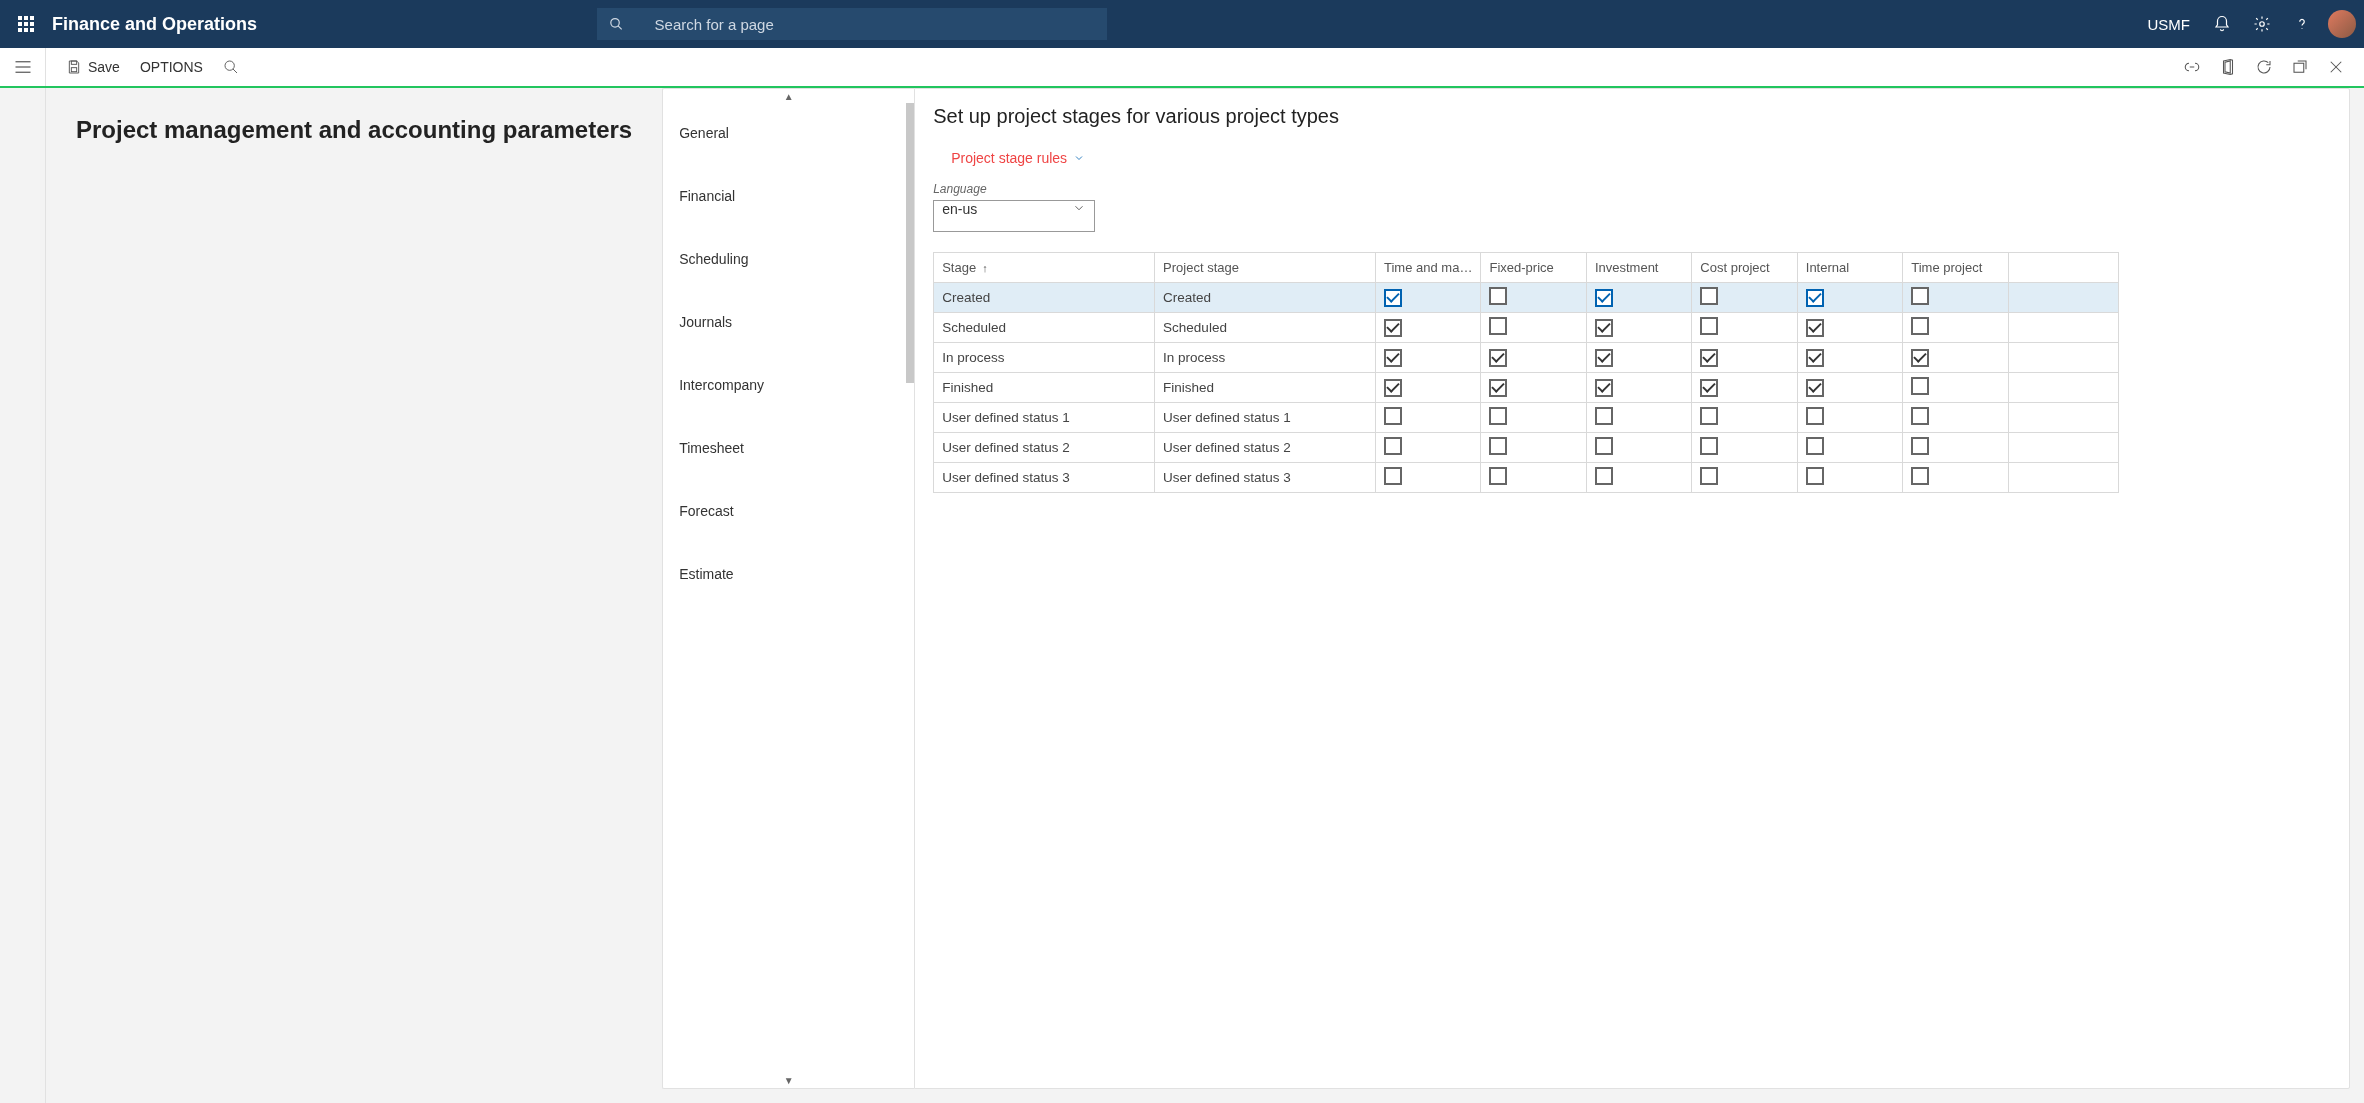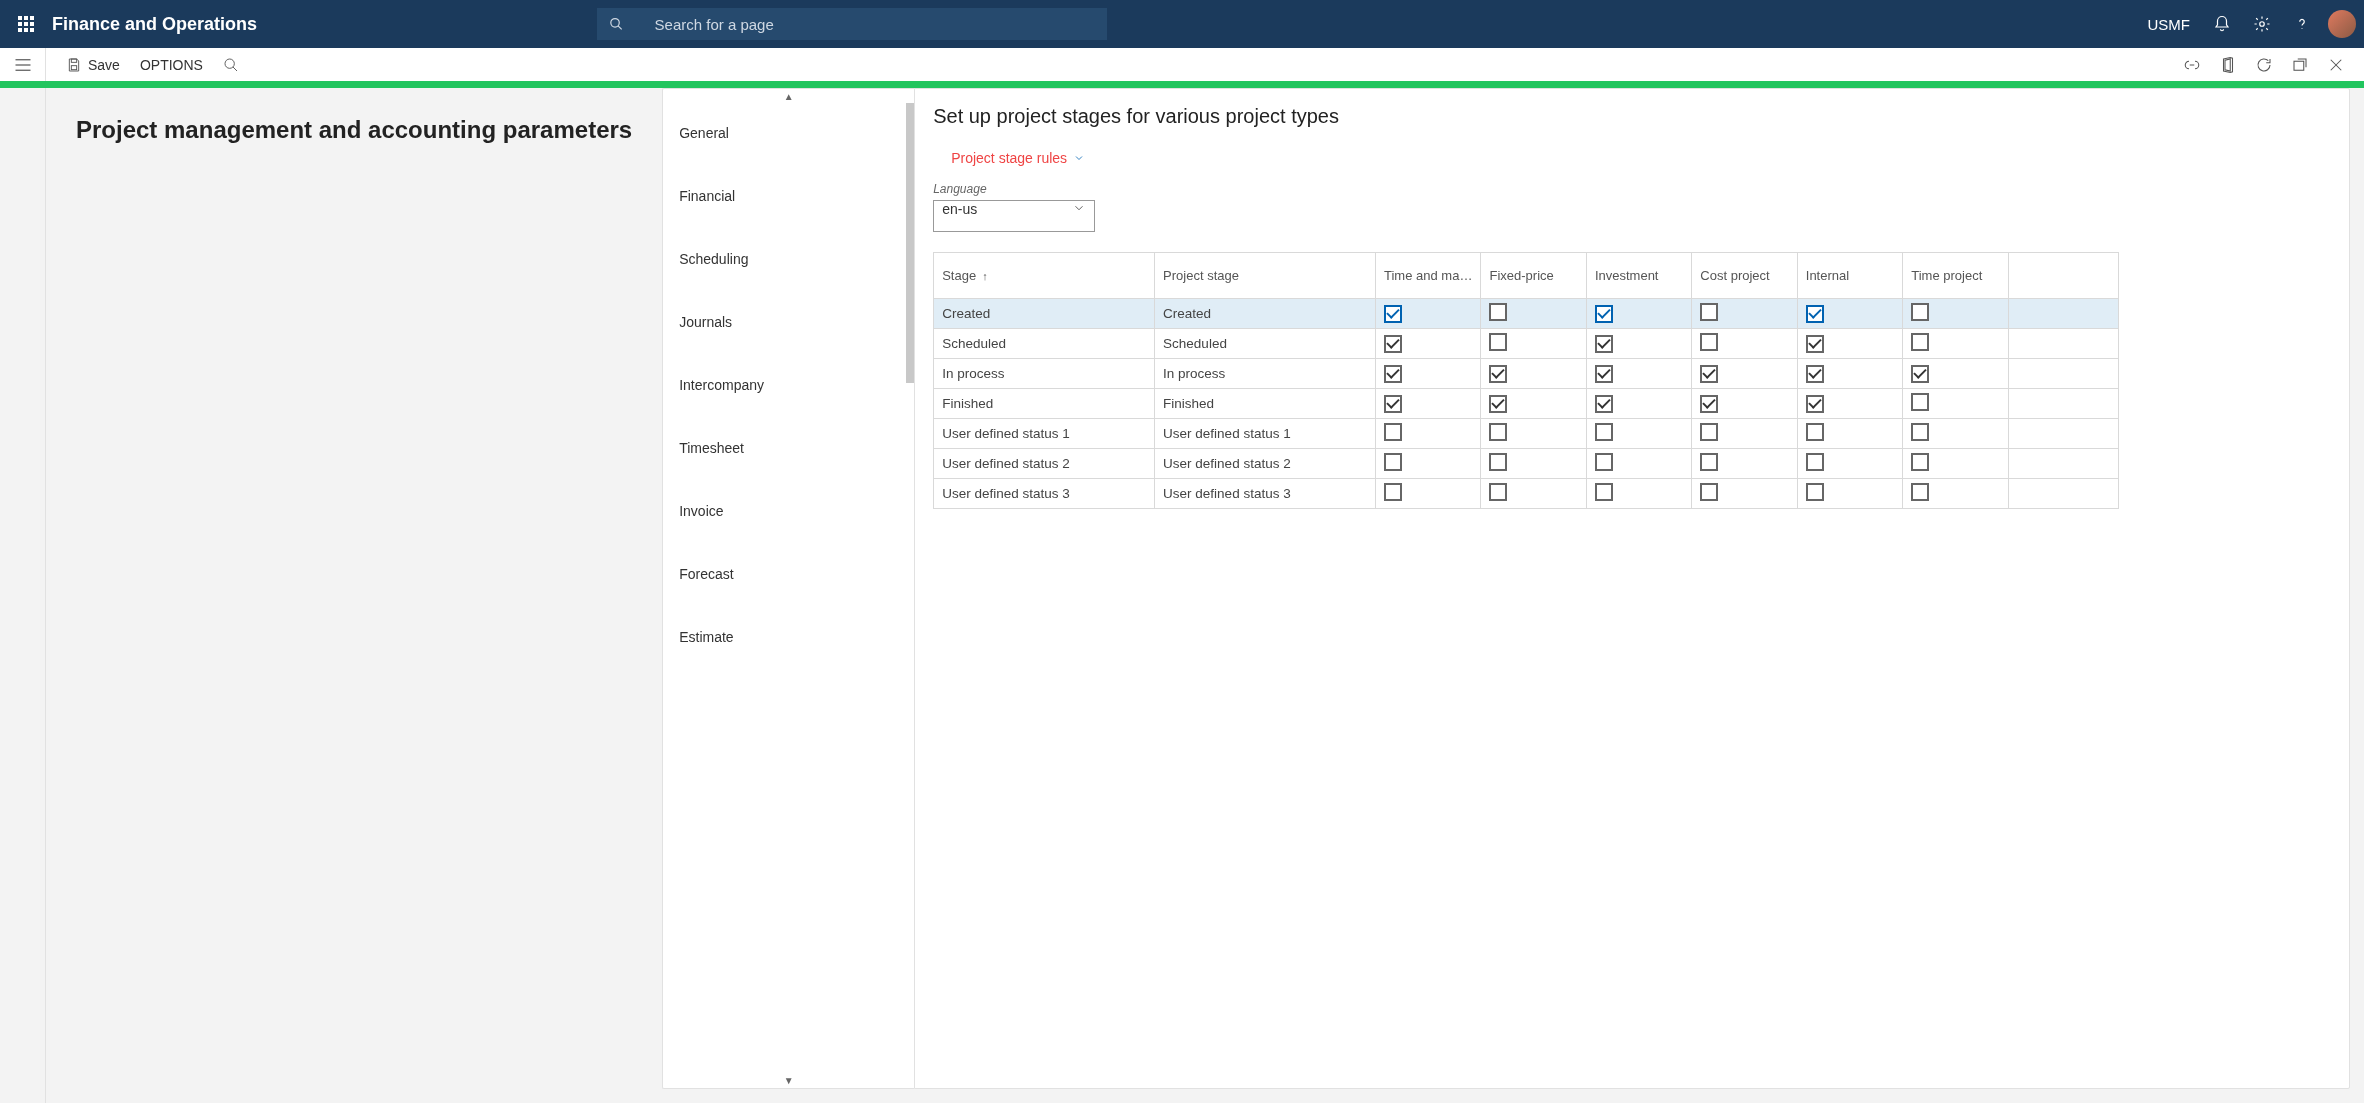--- a/index.html
+++ b/index.html
@@ -15,21 +15,21 @@
 .topbar .search svg { width:16px; height:16px; stroke:#cfd8e3; fill:none; stroke-width:2; margin-right:10px;}
 .topbar .search input { background: transparent; border:0; color:#fff; font-size:15px; width:100%; outline:none;}
 .topbar .search input::placeholder { color:#cfd8e3;}
 .topbar .spacer { flex:1; }
 .topbar .company { font-size:15px; margin-right: 12px;}
 .topbar .icon-btn { width:40px; height:48px; display:flex; align-items:center; justify-content:center; cursor:pointer; }
 .topbar .icon-btn svg { width:18px; height:18px; stroke:#fff; fill:none; stroke-width:1.6;}
 .avatar { width:28px; height:28px; border-radius:50%; background: linear-gradient(135deg,#e07a5f,#8a5a44); margin-left:6px;}
 
 
-.actionbar-wrap { display:flex; background:#fff; border-bottom:7px solid #22c55e; height:40px; }
+.actionbar-wrap { display:flex; background:#fff; border-bottom:2px solid #22c55e; height:40px; }
 .hamburger-col { width:46px; border-right:1px solid #e1e1e1; display:flex; align-items:center; justify-content:center; cursor:pointer;}
 .hamburger-col svg { width:18px; height:14px; stroke:#555; stroke-width:1.6;}
 .actionbar { flex:1; display:flex; align-items:center; padding: 0 10px; }
 .actionbar .ab-item { display:flex; align-items:center; padding:0 10px; height:100%; cursor:pointer; font-size:14px; color:#333;}
 .actionbar .ab-item svg { width:16px; height:16px; stroke:#555; fill:none; stroke-width:1.4; margin-right:6px;}
 .actionbar .ab-spacer { flex:1; }
 .actionbar .ab-icon { width:36px; display:flex; justify-content:center; align-items:center; cursor:pointer; height:100%;}
 .actionbar .ab-icon svg { width:18px; height:18px; stroke:#555; fill:none; stroke-width:1.4;}
 
 
@@ -52,21 +52,21 @@
 .panel-title { font-size:20px; color:#222; margin-bottom: 22px;}
 .linkish { color:#ef4444; font-size:14px; cursor:pointer; display:flex; align-items:center; margin-left:18px; margin-bottom: 16px;}
 .linkish svg { width:12px; height:12px; stroke:#0062b1; fill:none; margin-left:6px; stroke-width:1.6;}
 .field-label { font-size:12px; color:#666; margin-bottom:4px; margin-left:0;font-style:italic;}
 .select-box { width:162px; height:32px; border:1px solid #999; background:#fff; display:flex; align-items:flex-start; justify-content:space-between; padding:0 8px; cursor:pointer; margin-bottom:20px;}
 .select-box svg { width:14px; height:14px; stroke:#555; fill:none; stroke-width:1.6;}
 
 
 table.grid { border-collapse:collapse; width: 1186px; table-layout:fixed; }
 table.grid th, table.grid td { border:1px solid #d9d9d9; text-align:left; font-weight:400; font-size:13.5px; color:#444; }
-table.grid th { background:#fff; height:46px; padding:0 8px; color:#555; font-size:13px; white-space:nowrap; overflow:hidden; text-overflow:ellipsis;}
+table.grid th { background:#fff; height:30px; padding:0 8px; color:#555; font-size:13px; white-space:nowrap; overflow:hidden; text-overflow:ellipsis;}
 table.grid td { height:30px; padding:0 8px;}
 table.grid th .sort { margin-left:6px; font-size:11px;}
 table.grid tr.selected td { background:#e0edf6; }
 .cbx { width:18px; height:18px; border:2px solid #666; display:inline-flex; align-items:center; justify-content:center; cursor:pointer; background:#fff;}
 .cbx.checked::after { content:""; width:10px; height:5px; border-left:2.2px solid #333; border-bottom:2.2px solid #333; transform: rotate(-45deg) translate(1px,-1px);}
 tr.selected .cbx.checked { border-color:#0062b1; }
 tr.selected .cbx.checked::after { border-color:#0062b1;}
 
 col.c-stage { width:220px;} col.c-pstage{width:220px;} col.c-chk{width:105px;}
 </style>
@@ -185,21 +185,20 @@
 
       <div class="side-nav">
         <div class="scroll-ind scroll-up">▲</div>
         <div class="items" id="sidenav-items">
             <div class="item">General</div>
             <div class="item">Financial</div>
             <div class="item">Scheduling</div>
             <div class="item">Journals</div>
             <div class="item">Intercompany</div>
             <div class="item">Timesheet</div>
-            <div class="item">Invoice</div>
             <div class="item">Forecast</div>
             <div class="item">Estimate</div>
           </div>
         <div class="track">
             <div class="thumb"></div>
           </div>
         <div class="scroll-ind scroll-down">▼</div>
       </div>
 
       <div class="main-panel">

